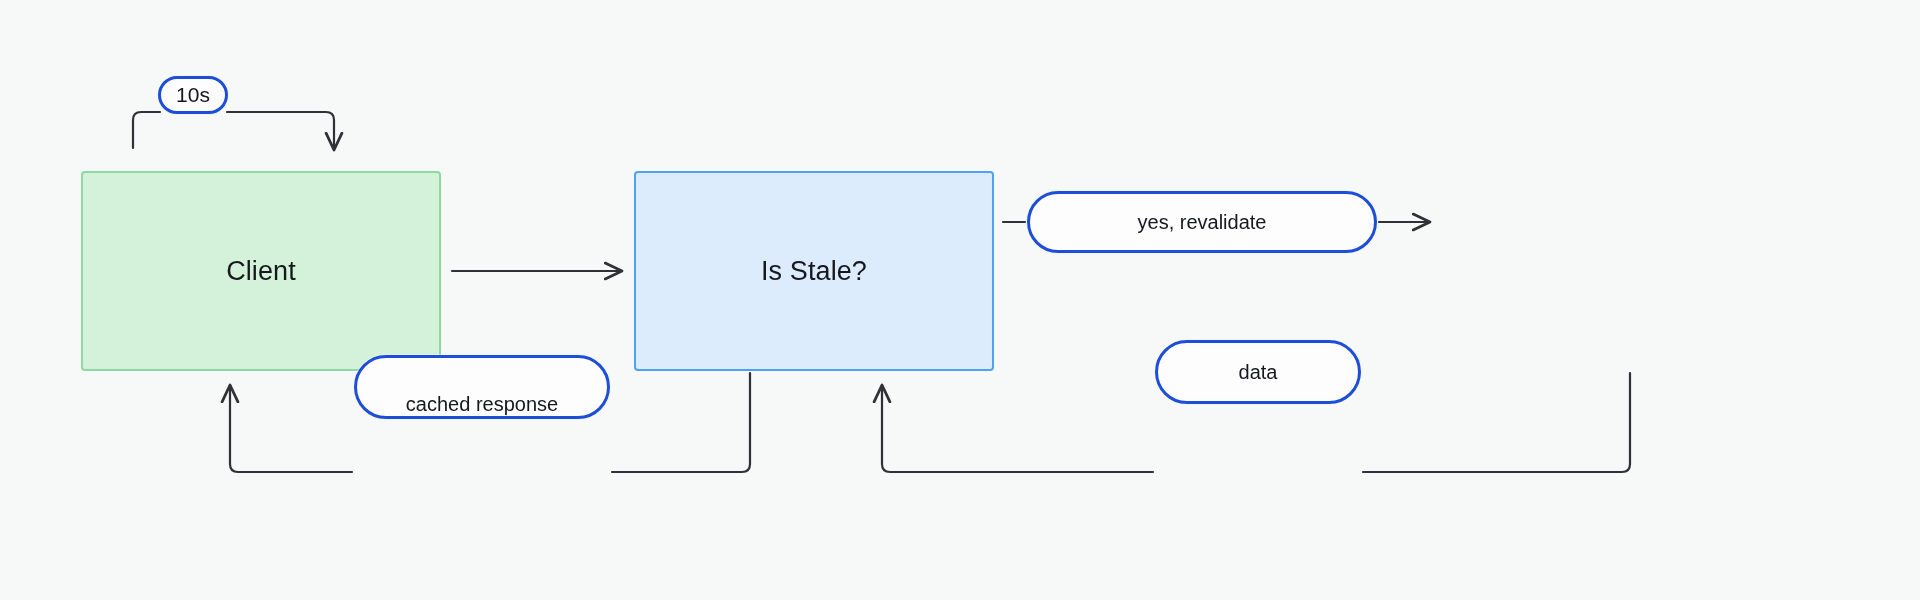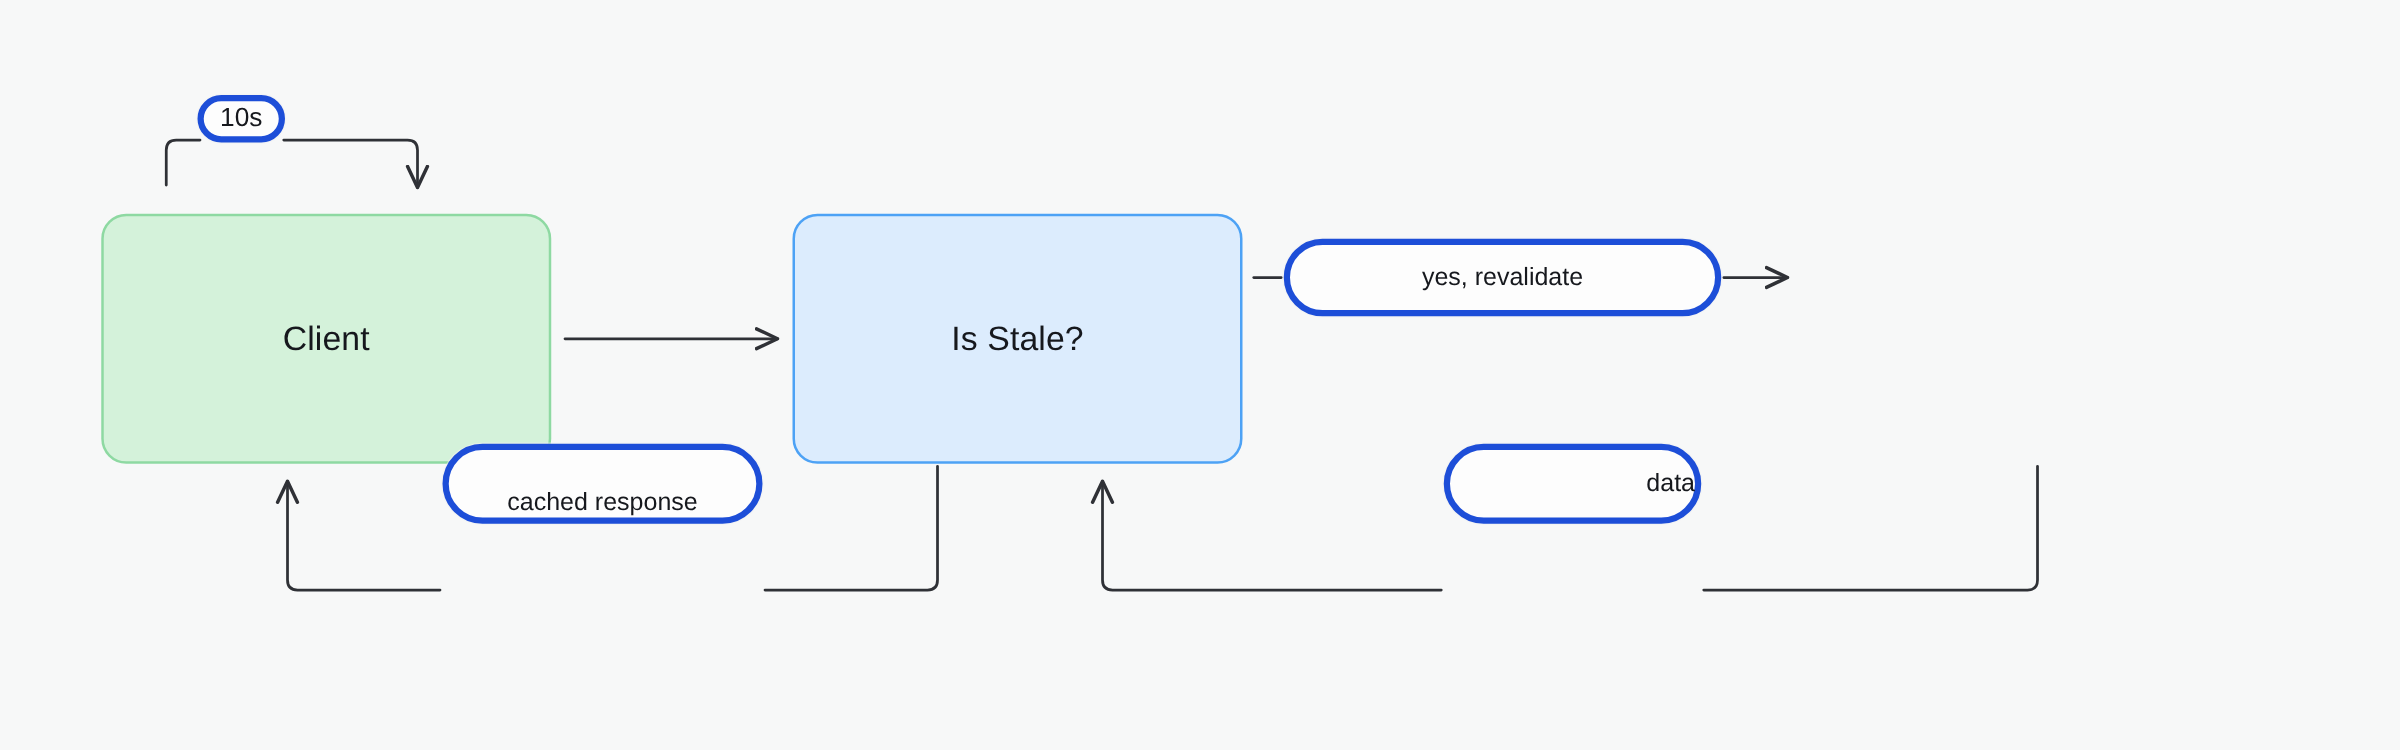--- a/index.html
+++ b/index.html
@@ -27,21 +27,21 @@
     width: 1920px;
     height: 600px;
     pointer-events: none;
   }
   .node {
     position: absolute;
     box-sizing: border-box;
     display: flex;
     align-items: center;
     justify-content: center;
-    border-radius: 20px;
+    border-radius: 4px;
     border-width: 2px;
     border-style: solid;
   }
   .node-label {
     font-size: 27px;
     line-height: 1.2;
     color: #16181d;
     letter-spacing: 0.1px;
     white-space: nowrap;
   }
@@ -69,21 +69,21 @@
     background: #d4f2da;
     border-color: #8ed9a2;
   }
   .edge-pill {
     position: absolute;
     box-sizing: border-box;
     display: flex;
     align-items: center;
     justify-content: center;
     background: #fdfdfd;
-    border: 5px solid #1d4ed8;
+    border: 3px solid #1d4ed8;
     border-radius: 999px;
     box-shadow: 0 0 0 1px rgba(240,240,240,0.55);
   }
   .edge-pill-label {
     font-size: 20px;
     line-height: 1.2;
     color: #16181d;
     white-space: nowrap;
   }
   .pill-10s {
@@ -103,24 +103,23 @@
   }
   .pill-cached {
     left: 354px;
     top: 355px;
     width: 256px;
     height: 64px;
     align-items: flex-end;
   }
   .pill-data {
     left: 1155px;
-    top: 355px;
+    top: 340px;
     width: 206px;
     height: 64px;
-    justify-content: flex-end;
   }
 </style>
 </head>
 <body>
 
 <div id="diagram-canvas">
 
   <svg id="edge-layer" width="1920" height="600" viewBox="0 0 1920 600" xmlns="http://www.w3.org/2000/svg">
     <defs>
       <marker id="arrow-right" viewBox="0 0 10 10" refX="9" refY="5" markerWidth="9" markerHeight="9" orient="auto-start-reverse">

